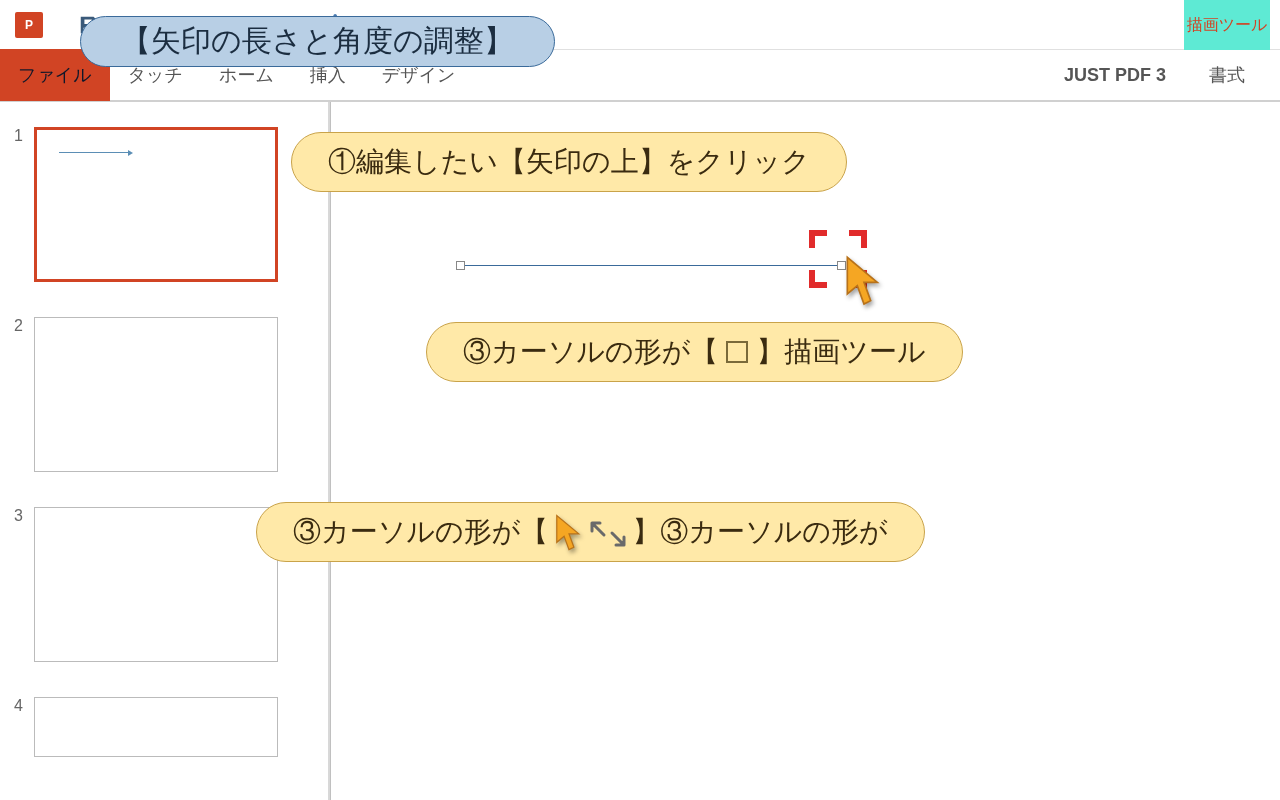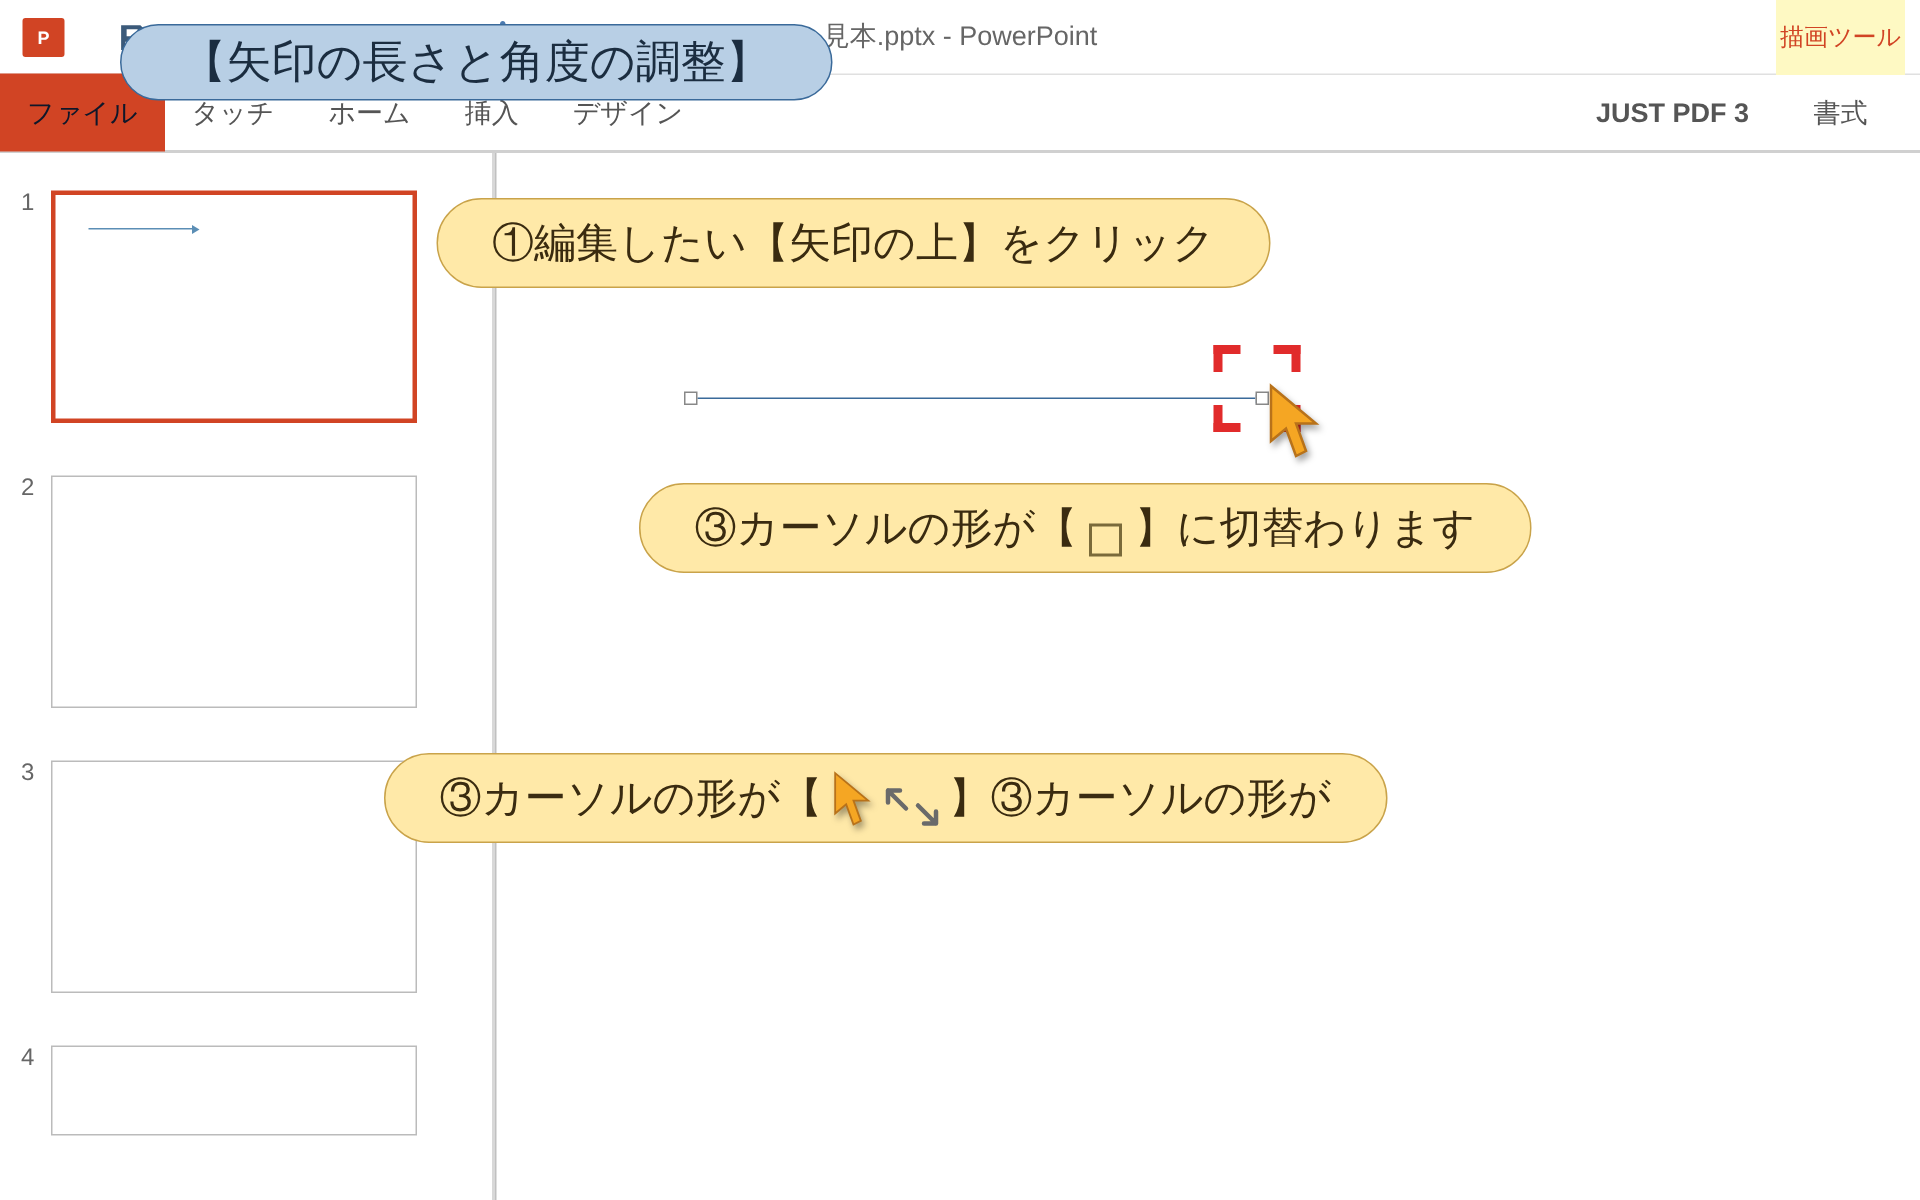--- a/index.html
+++ b/index.html
@@ -3,21 +3,21 @@
 <meta charset="utf-8">
 <style>
   * { box-sizing: border-box; margin: 0; padding: 0; }
   body { font-family: "Meiryo", "Yu Gothic", sans-serif; background: #fff; width: 1280px; height: 800px; overflow: hidden; }
   
   .titlebar-area { height: 50px; background: #fff; position: relative; border-bottom: 1px solid #e0e0e0; }
   .qat { display: flex; align-items: center; height: 50px; gap: 30px; padding-left: 15px; }
   .qat-icon { width: 32px; height: 32px; display: flex; align-items: center; justify-content: center; color: #505050; font-size: 20px; }
   .pp-logo { width: 28px; height: 26px; background: #d14424; color: #fff; font-size: 12px; font-weight: bold; display: flex; align-items: center; justify-content: center; border-radius: 2px; }
   .doc-title { position: absolute; left: 50%; transform: translateX(-50%); top: 12px; font-size: 18px; color: #666; }
-  .contextual-tab { position: absolute; right: 10px; top: 0; width: 86px; height: 50px; background: #fef9c3; display: flex; align-items: center; justify-content: center; color: #d14424; font-size: 16px; }
+  .contextual-tab { position: absolute; right: 10px; top: 0; width: 86px; height: 50px; background: #5eead4; display: flex; align-items: center; justify-content: center; color: #d14424; font-size: 16px; }
 
   .ribbon-tabs { height: 52px; background: #fff; display: flex; align-items: center; position: relative; border-bottom: 2px solid #d0d0d0; }
   .tab { padding: 0 18px; height: 52px; display: flex; align-items: center; font-size: 18px; color: #555; cursor: pointer; }
   .tab.active { background: #d14424; color: #0f172a; }
   .tab-right { position: absolute; right: 10px; display: flex; justify-content: center; }
 
   .workspace { display: flex; height: calc(800px - 102px); }
   .slide-panel { width: 330px; background: #fff; border-right: 2px solid #d8d8d8; padding-top: 20px; overflow: hidden; position: relative; }
   .thumb-row { display: flex; padding: 5px 14px 30px 14px; position: relative; }
   .thumb-num { width: 20px; font-size: 16px; color: #666; }
@@ -29,21 +29,21 @@
   .canvas-area { flex: 1; background: #fff; position: relative; border-left: 1px solid #c0c0c0; }
 
   .callout-blue {
     position: absolute; background: #b8cfe5; border: 1.5px solid #3a6a9a;
     border-radius: 36px; padding: 4px 40px; font-size: 30px; color: #1b2d40;
     text-align: center; white-space: nowrap;
   }
   .callout { 
     position: absolute; background: #ffe9a8; border: 1.5px solid #c9a34a;
     border-radius: 36px; padding: 10px 36px; font-size: 28px; color: #3a2b10;
-    white-space: nowrap; display: flex; align-items: flex-end; gap: 6px;
+    white-space: nowrap; display: flex; align-items: center; gap: 6px;
   }
 
   .title-callout { top: -34px; left: 80px; z-index: 10; }
   .callout1 { top: 30px; left: -40px; }
   .callout2 { top: 220px; left: 95px; }
   .callout3 { top: 400px; left: -75px; }
 
   .arrow-shape { position: absolute; top: 158px; left: 130px; width: 380px; height: 12px; }
   .arrow-line { position: absolute; top: 5px; left: 0; width: 376px; height: 0; border-top: 1.5px solid #3a6a9a; }
   .arrow-head { position: absolute; right: -2px; top: 3px; width: 0; height: 0; border-left: 6px solid #3a6a9a; border-top: 3px solid transparent; border-bottom: 3px solid transparent; }
@@ -93,21 +93,20 @@
           <path d="M8 17l-3 4m11-4l3 4" stroke="#666" stroke-width="1.5"></path>
         </svg>
     </div>
     <div class="qat-icon">
       <svg width="22" height="26" viewBox="0 0 24 28">
           <path fill="#4a7ab0" d="M10 2c-1 0-2 1-2 2v10l-2-1c-1-.5-2 0-2 1l4 8h10l2-8c0-1-1-2-2-2h-6V4c0-1-1-2-2-2z"></path>
         </svg>
     </div>
     <div class="qat-icon" style="font-size:12px;color:#888;">▾</div>
   </div>
-  <div class="doc-title">見本.pptx - PowerPoint</div>
   <div class="contextual-tab">描画ツール</div>
 </div>
 
 <div class="ribbon-tabs">
   <div class="tab active">ファイル</div>
   <div class="tab">タッチ</div>
   <div class="tab">ホーム</div>
   <div class="tab">挿入</div>
   <div class="tab">デザイン</div>
   <div class="tab-right">
@@ -167,21 +166,21 @@
 
     <div class="cursor-arrow" style="top:152px;left:512px;">
       <svg class="cursor-svg" width="42" height="60" viewBox="0 0 24 36">
         <path d="M2 2 L2 24 L8 19 L12 30 L16 28 L12 17 L20 17 Z" fill="#f5a623" stroke="#b8721a" stroke-width="1"></path>
       </svg>
     </div>
 
     <div class="callout callout2">
       <span>③カーソルの形が【</span>
       <span class="inline-square"></span>
-      <span>】に切替わります</span>
+      <span>】描画ツール</span>
     </div>
 
     <div class="callout callout3">
       <span>③カーソルの形が【</span>
       <span class="inline-cursor">
         <svg class="cursor-svg" width="30" height="44" viewBox="0 0 24 36">
           <path d="M2 2 L2 24 L8 19 L12 30 L16 28 L12 17 L20 17 Z" fill="#f5a623" stroke="#b8721a" stroke-width="1"></path>
         </svg>
       </span>
       <span class="inline-resize">

